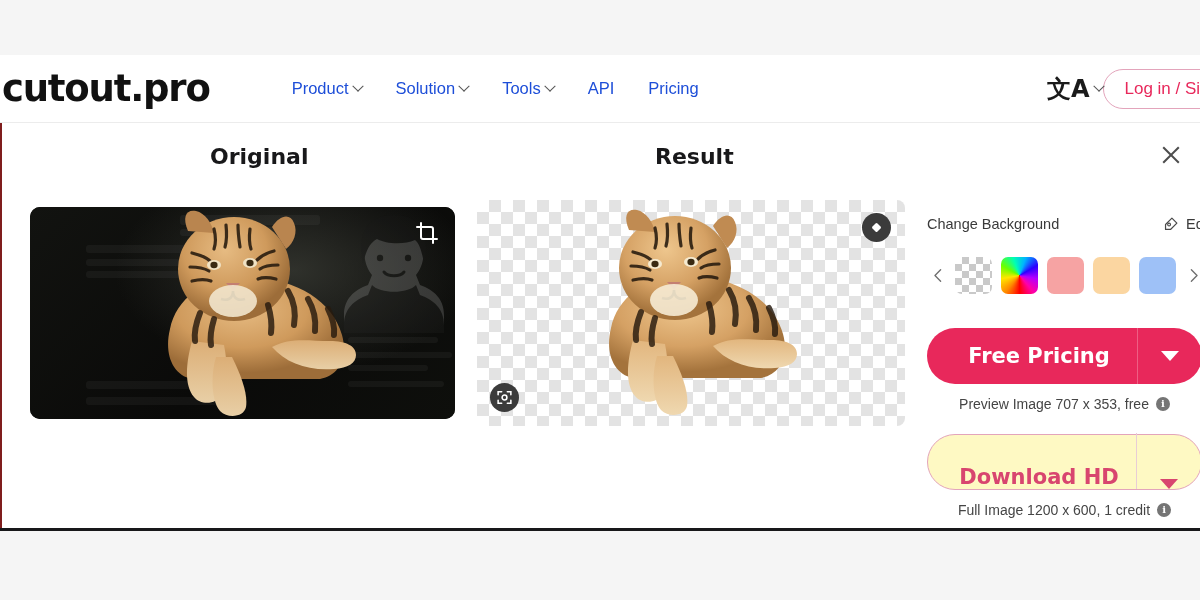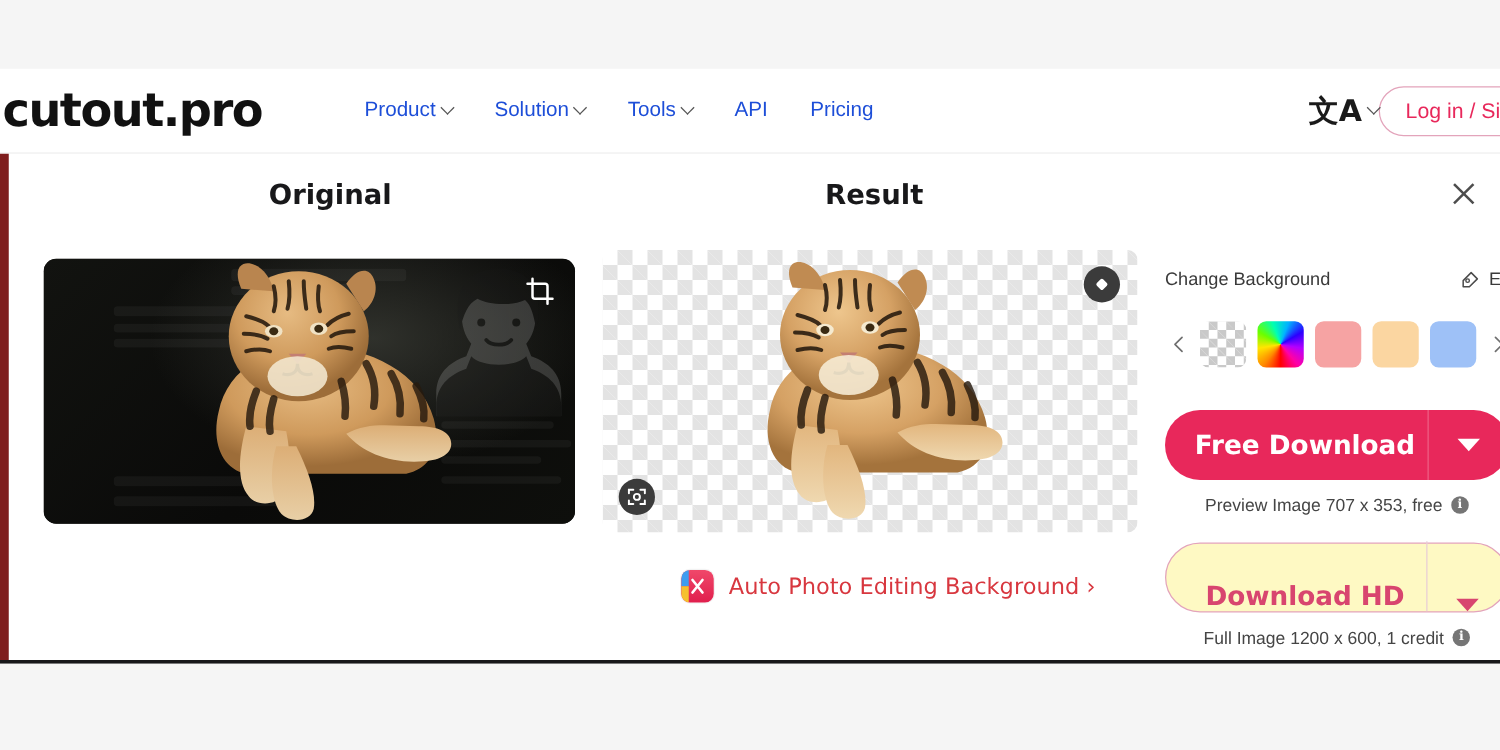--- a/index.html
+++ b/index.html
@@ -60,21 +60,21 @@
     height: 40px; display: flex; align-items: center;
     padding: 0 20px; color: #e8285b; font-size: 17px;
     white-space: nowrap; background: #fff; cursor: pointer;
     margin-right: -40px;
   }
 
   
   .content {
     position: absolute; left: 0; top: 123px; width: 1200px; height: 406px;
     background: #ffffff;
-    border-left: 7px solid #7f1d1d;
+    border-left: 2px solid #7f1d1d;
   }
   .bottom-line {
     position: absolute; left: 0; top: 528px; width: 1200px; height: 3px;
     background: #18181a;
   }
   .bottom-area {
     position: absolute; left: 0; top: 531px; width: 1200px; height: 69px;
     background: #f5f5f5;
   }
 
@@ -435,30 +435,20 @@
       </div>
 
       <div class="round-icon icon-focus">
         <svg viewBox="0 0 24 24" width="17" height="17">
           <path d="M3 8V4h5M21 8V4h-5M3 16v4h5M21 16v4h-5" stroke="#ffffff" stroke-width="2.2" fill="none" stroke-linecap="round"></path>
           <circle cx="12" cy="12" r="3.4" stroke="#ffffff" stroke-width="2.2" fill="none"></circle>
         </svg>
       </div>
     </div>
 
-    <div class="auto-link">
-      <div class="auto-icon">
-        <div class="stripe-b"></div>
-        <div class="stripe-y"></div>
-        <svg viewBox="0 0 26 26" width="26" height="26" style="position:absolute;left:0;top:0;">
-          <path d="M9 8l8 10M17 8L9 18" stroke="#ffffff" stroke-width="2.1" stroke-linecap="round"></path>
-        </svg>
-      </div>
-      <span class="auto-link-text" style="color: rgb(216, 55, 63);">Auto Photo Editing Background ›</span>
-    </div>
 
     <div class="side">
 
       <div class="side-head">
         <span class="side-label">Change Background</span>
         <span class="editor-link">
           <svg viewBox="0 0 24 24" width="17" height="17">
             <path d="M14 3l7 7-9 9H5v-7z" stroke="#4a4a4a" stroke-width="1.7" fill="none" stroke-linejoin="round"></path>
             <circle cx="10" cy="12" r="2" stroke="#4a4a4a" stroke-width="1.6" fill="none"></circle>
           </svg>
@@ -480,21 +470,21 @@
           <div class="sw" id="sw-blue" style="background: rgb(158, 193, 247);"></div>
         </div>
         <div class="arrow">
           <svg viewBox="0 0 24 24" width="17" height="17">
             <path d="M9 4l8 8-8 8" stroke="#6f6f6f" stroke-width="1.9" fill="none" stroke-linecap="round" stroke-linejoin="round"></path>
           </svg>
         </div>
       </div>
 
       <div class="btn-primary" style="background: rgb(232, 40, 91);">
-        <span class="label">Free Download</span>
+        <span class="label">Free Pricing</span>
         <span class="btn-divider"></span>
         <span class="btn-caret-box">
           <span class="tri-down"></span>
         </span>
       </div>
       <div class="caption">
         <span>Preview Image 707 x 353, free</span>
         <span class="info-dot">i</span>
       </div>
 

